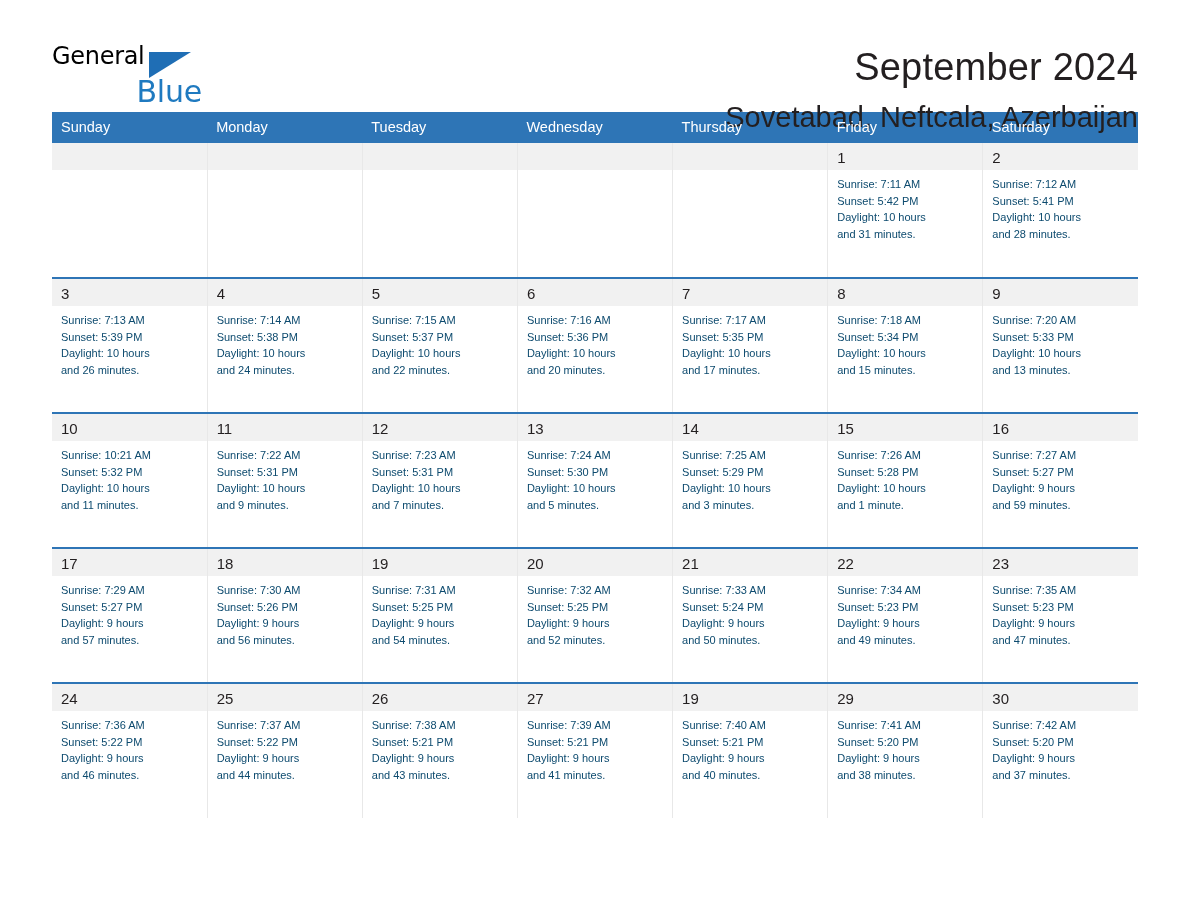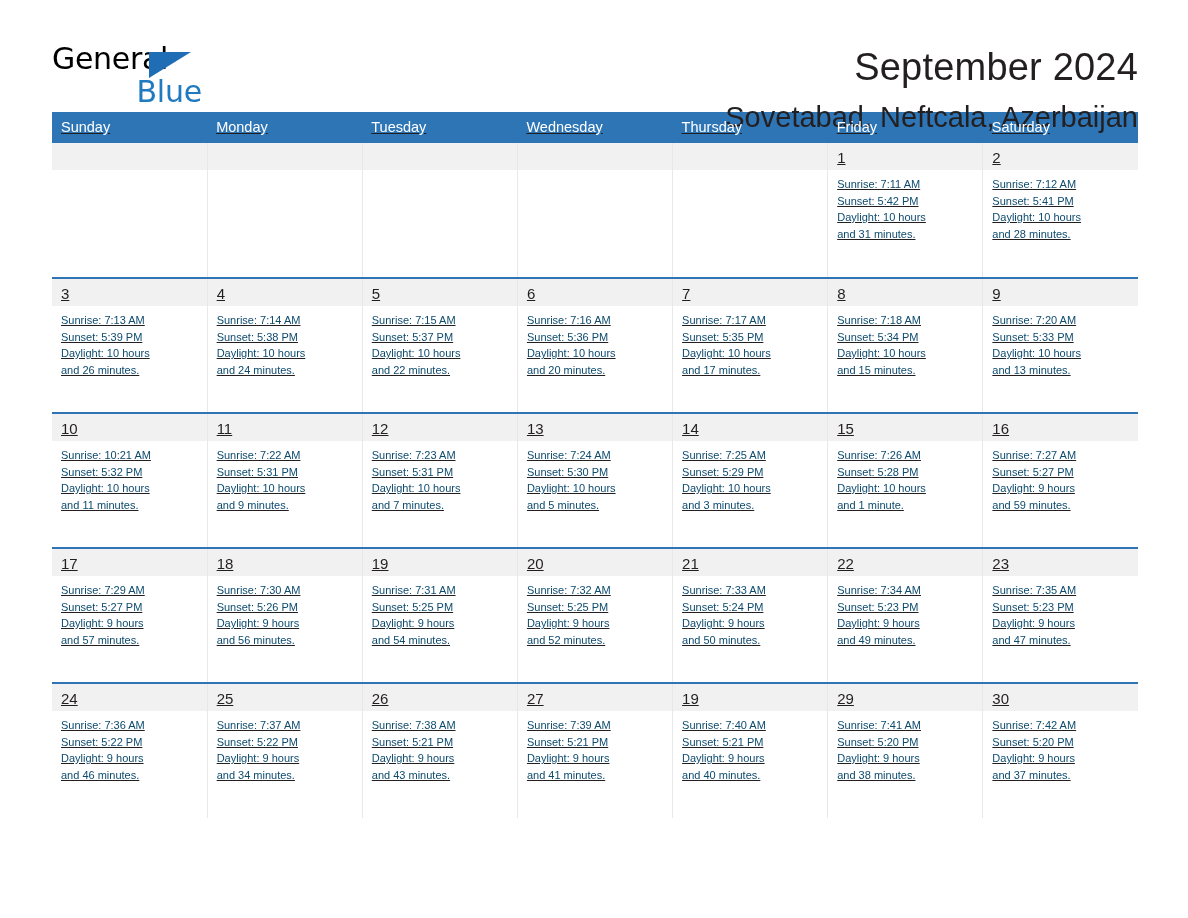--- a/index.html
+++ b/index.html
@@ -33,21 +33,21 @@
     height: 112px;
   }
 
   .logo {
     position: relative;
     width: 150px;
     height: 66px;
     line-height: 1;
   }
   .logo-general {
-    font-size: 30px;
+    font-size: 24px;
     letter-spacing: -0.3px;
     color: #000000;
     font-family: "DejaVu Sans", sans-serif;
     font-weight: 400;
     display: block;
     height: 32px;
   }
   .logo-tri {
     position: absolute;
     left: 97px;
@@ -88,21 +88,20 @@
     margin-top: 11px;
     white-space: nowrap;
   }
 
   
   .calendar {
     margin: 0 50px 0 52px;
     width: 1086px;
     border-collapse: collapse;
     table-layout: fixed;
-    text-decoration: underline;
   }
   .calendar col { width: 155.14px; }
 
   thead th {
     background: #2e75b6;
     color: #ffffff;
     font-size: 14.5px;
     font-weight: 400;
     text-align: left;
     padding: 7px 0 8px 9px;
@@ -523,21 +522,21 @@
               </div>
             </div>
           </td>
           <td class="">
             <div class="cell">
               <div class="daynum-band">25</div>
               <div class="cell-body">
                 <div>Sunrise: 7:37 AM</div>
                 <div>Sunset: 5:22 PM</div>
                 <div>Daylight: 9 hours</div>
-                <div>and 34 minutes.</div>
+                <div>and 44 minutes.</div>
               </div>
             </div>
           </td>
           <td class="">
             <div class="cell">
               <div class="daynum-band">26</div>
               <div class="cell-body">
                 <div>Sunrise: 7:38 AM</div>
                 <div>Sunset: 5:21 PM</div>
                 <div>Daylight: 9 hours</div>

